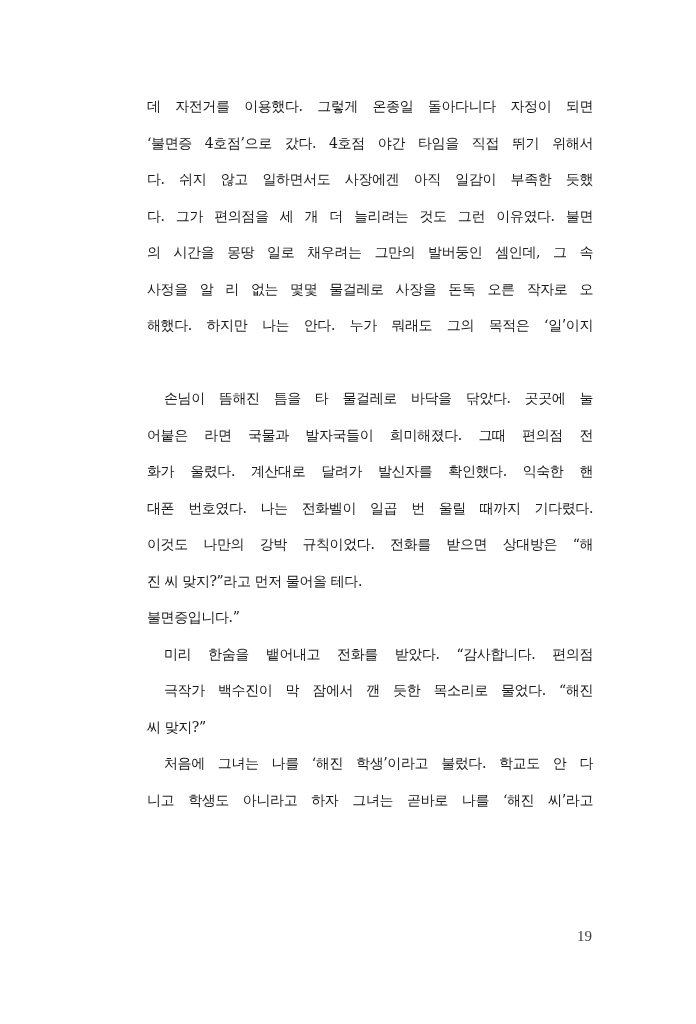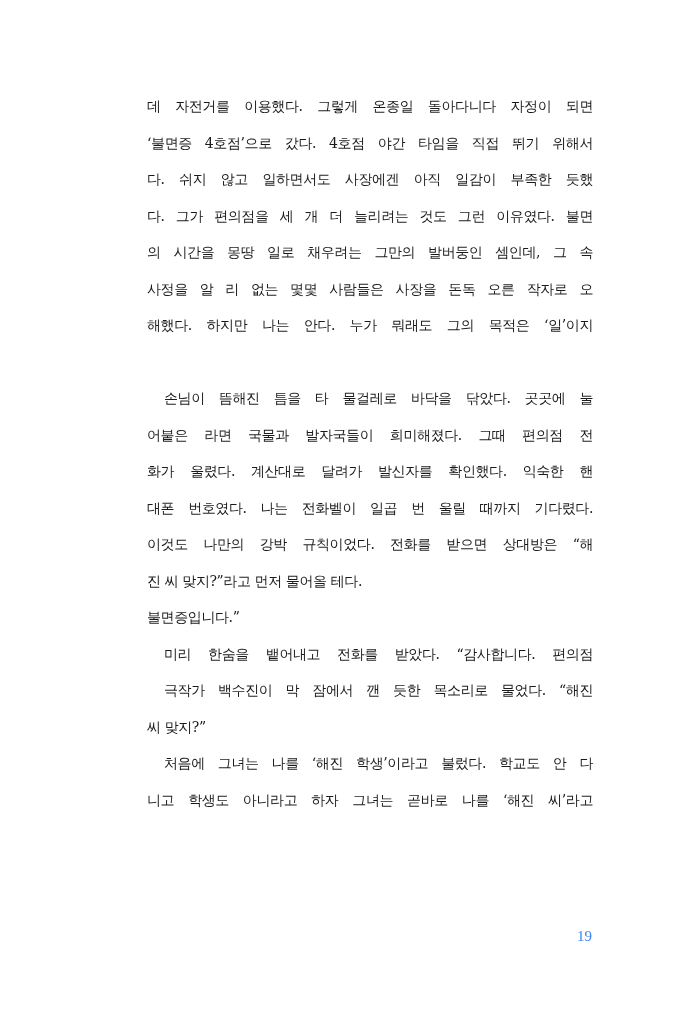--- a/index.html
+++ b/index.html
@@ -40,33 +40,33 @@
     }
     .line.blank {
       height: 36.5px;
     }
     .page-number {
       position: absolute;
       right: 104px;
       top: 928px;
       font-size: 15px;
       font-family: "Liberation Serif", "DejaVu Serif", serif;
-      color: #3b82f6;
+      color: #404040;
     }
   </style>
 </head>
 <body>
 
 <div class="page-body">
   <span class="line">데 자전거를 이용했다. 그렇게 온종일 돌아다니다 자정이 되면</span>
   <span class="line">‘불면증 4호점’으로 갔다. 4호점 야간 타임을 직접 뛰기 위해서</span>
   <span class="line">다. 쉬지 않고 일하면서도 사장에겐 아직 일감이 부족한 듯했</span>
   <span class="line">다. 그가 편의점을 세 개 더 늘리려는 것도 그런 이유였다. 불면</span>
   <span class="line">의 시간을 몽땅 일로 채우려는 그만의 발버둥인 셈인데, 그 속</span>
-  <span class="line">사정을 알 리 없는 몇몇 사람들은 사장을 돈독 오른 작자로 오</span>
+  <span class="line">사정을 알 리 없는 몇몇 물걸레로 사장을 돈독 오른 작자로 오</span>
   <span class="line">해했다. 하지만 나는 안다. 누가 뭐래도 그의 목적은 ‘일’이지</span>
   <span class="line blank"></span>
   <span class="line indent">손님이 뜸해진 틈을 타 물걸레로 바닥을 닦았다. 곳곳에 눌</span>
   <span class="line">어붙은 라면 국물과 발자국들이 희미해졌다. 그때 편의점 전</span>
   <span class="line">화가 울렸다. 계산대로 달려가 발신자를 확인했다. 익숙한 핸</span>
   <span class="line">대폰 번호였다. 나는 전화벨이 일곱 번 울릴 때까지 기다렸다.</span>
   <span class="line">이것도 나만의 강박 규칙이었다. 전화를 받으면 상대방은 “해</span>
   <span class="line last">진 씨 맞지?”라고 먼저 물어올 테다.</span>
   <span class="line last">불면증입니다.”</span>
   <span class="line indent">미리 한숨을 뱉어내고 전화를 받았다. “감사합니다. 편의점</span>

